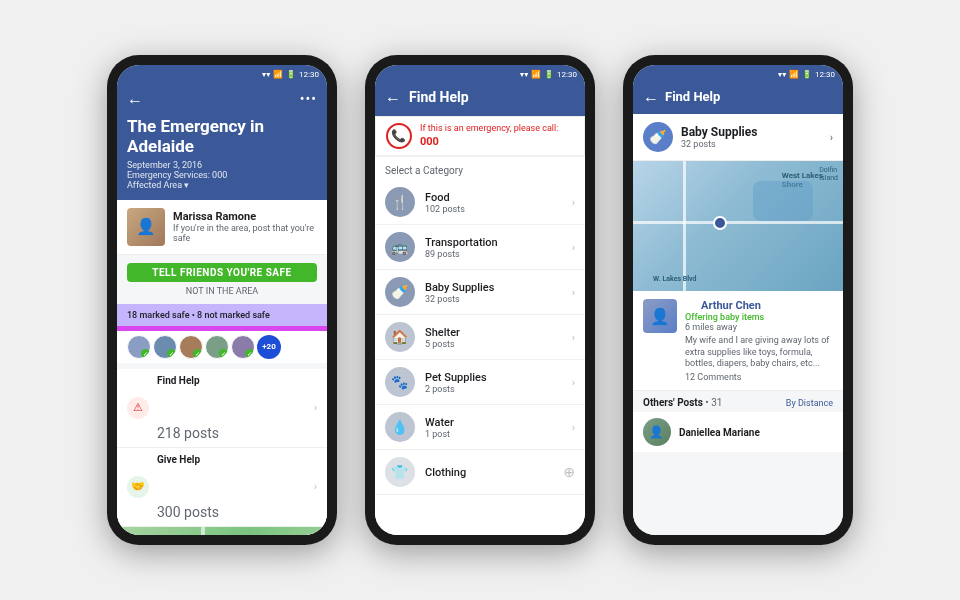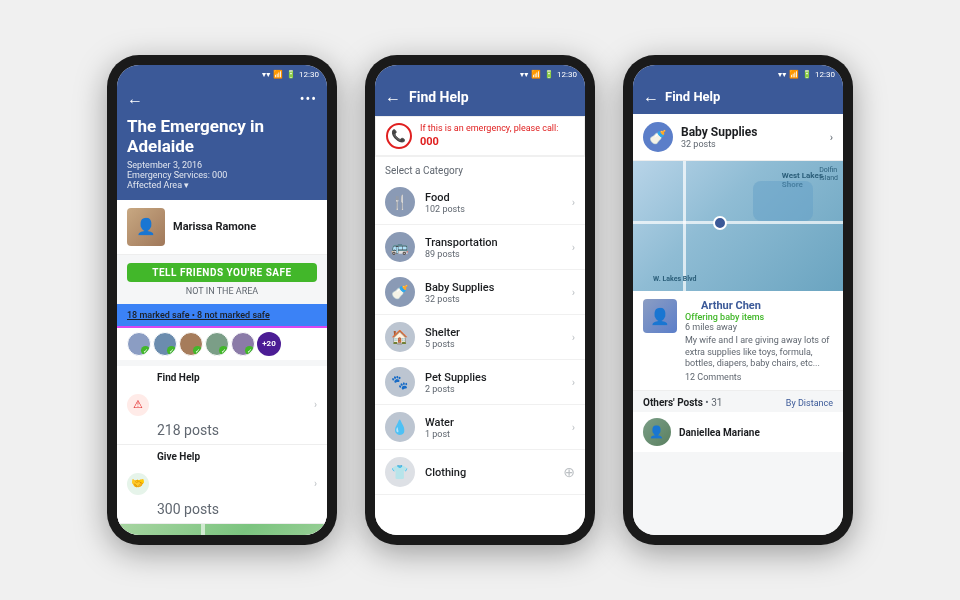--- a/index.html
+++ b/index.html
@@ -146,23 +146,22 @@
       text-align: center;
       font-size: 9px;
       color: #606770;
       margin-bottom: 8px;
     }
     .marked-safe {
       padding: 6px 10px;
       font-size: 9px;
       color: #1c1e21;
       font-weight: 500;
-      border-bottom: 2px solid #d946ef;
-      background: #3b82f6;
-      text-decoration: underline;
+      border-bottom: 5px solid #d946ef;
+      background: #c4b5fd;
     }
     .avatars-row {
       display: flex;
       gap: 2px;
       padding: 4px 10px;
       background: #fff;
       align-items: center;
     }
     .mini-avatar {
       width: 24px;
@@ -189,21 +188,21 @@
       color: #fff;
       font-size: 6px;
       display: flex;
       align-items: center;
       justify-content: center;
     }
     .more-badge {
       width: 24px;
       height: 24px;
       border-radius: 50%;
-      background: #4c1d95;
+      background: #1d4ed8;
       font-size: 8px;
       color: #fff;
       display: flex;
       align-items: center;
       justify-content: center;
       font-weight: bold;
     }
     .help-items {
       margin-top: 6px;
     }
@@ -464,20 +463,21 @@
         </div>
       </div>
 
       <div class="p1-body">
         <div class="profile-section">
           <div class="avatar">
             <div class="avatar-img">👤</div>
           </div>
           <div>
             <div class="profile-name">Marissa Ramone</div>
+            <div class="profile-sub">If you're in the area, post that you're safe</div>
           </div>
         </div>
         <div class="safe-btn">TELL FRIENDS YOU'RE SAFE</div>
         <div class="not-area">NOT IN THE AREA</div>
         <div class="marked-safe">18 marked safe • 8 not marked safe</div>
         <div class="avatars-row">
           <div class="mini-avatar">
             <div class="check-icon">✓</div>
           </div>
           <div class="mini-avatar">

